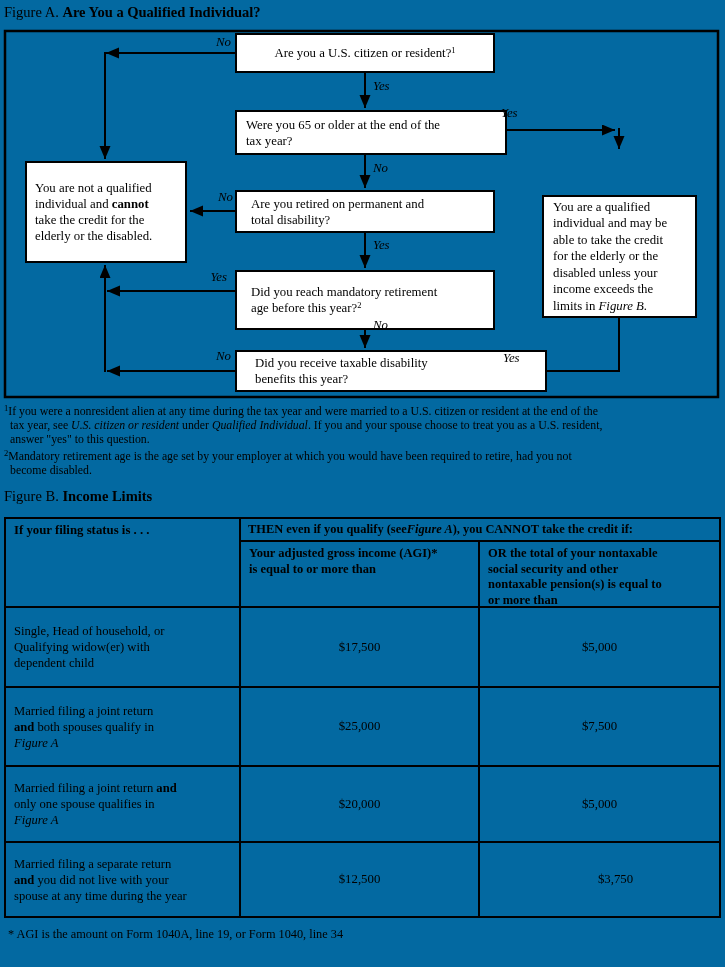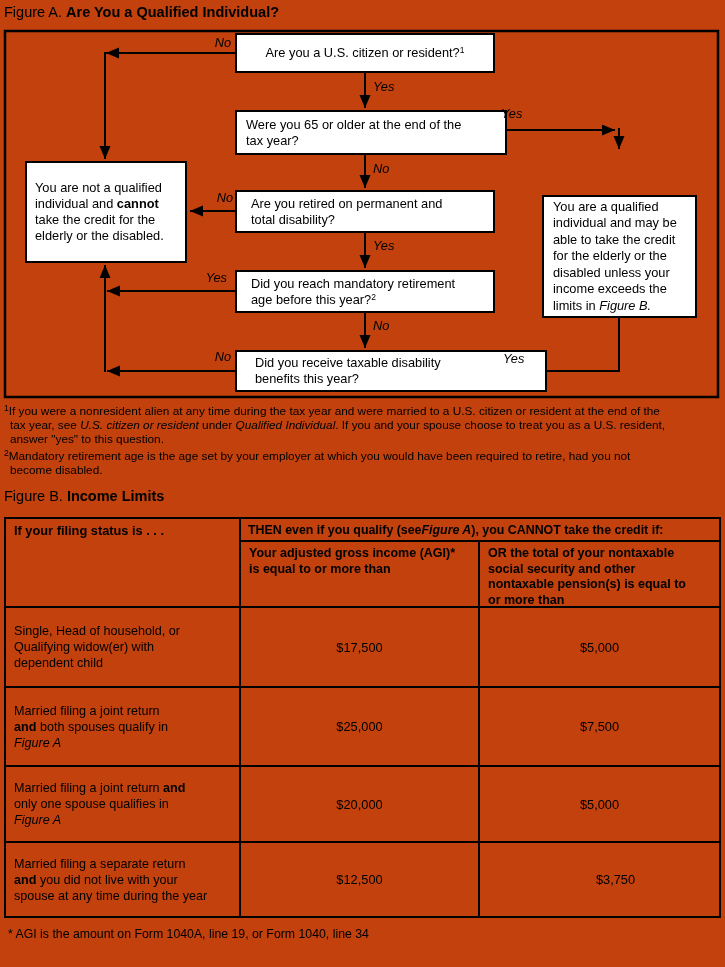--- a/index.html
+++ b/index.html
@@ -1,17 +1,17 @@
 <!DOCTYPE html>
 <html><head>
 <meta charset="utf-8">
 <style>
   html,body{margin:0;padding:0;background:#fff;}
-  #page{position:relative;width:725px;height:967px;background:#c2410c;color:#000;
-        font-family:Liberation Sans, sans-serif;overflow:hidden;}
+  #page{position:relative;width:725px;height:967px;background:#0369a1;color:#000;
+        font-family:Liberation Serif, serif;overflow:hidden;}
   .figtitle{position:absolute;left:4px;font-size:14.5px;white-space:nowrap;}
   .figtitle b{font-weight:bold;}
   svg.flow{position:absolute;left:0;top:0;}
   .box{position:absolute;border:2px solid #000;background:#fff;box-sizing:border-box;
        font-size:12.8px;line-height:16px;display:flex;flex-direction:column;justify-content:center;}
   .box .bl{white-space:nowrap;}
   .box.center{align-items:center;}
   .ynlabel{position:absolute;font-style:italic;font-size:12.8px;white-space:nowrap;}
   .ynlabel.r{text-align:right;}
   sup{font-size:8.5px;line-height:0;vertical-align:4px;}
@@ -70,21 +70,21 @@
   <div class="box" style="left:235px;top:110px;width:272px;height:45px;padding-left:9px;">
     <div class="bl">Were you 65 or older at the end of the</div>
     <div class="bl">tax year?</div>
   </div>
 
   <div class="box" style="left:235px;top:190px;width:260px;height:43px;padding-left:14px;">
     <div class="bl">Are you retired on permanent and</div>
     <div class="bl">total disability?</div>
   </div>
 
-  <div class="box" style="left:235px;top:270px;width:260px;height:43px;padding-left:14px;justify-content:center;">
+  <div class="box" style="left:235px;top:270px;width:260px;height:60px;padding-left:14px;justify-content:center;">
     <div class="bl">Did you reach mandatory retirement</div>
     <div class="bl"><span>age before this year?</span><sup>2</sup></div>
   </div>
 
   <div class="box" style="left:235px;top:350px;width:312px;height:42px;padding-left:18px;">
     <div class="bl">Did you receive taxable disability</div>
     <div class="bl">benefits this year?</div>
   </div>
 
   <div class="box" style="left:25px;top:161px;width:162px;height:102px;padding-left:8px;">

